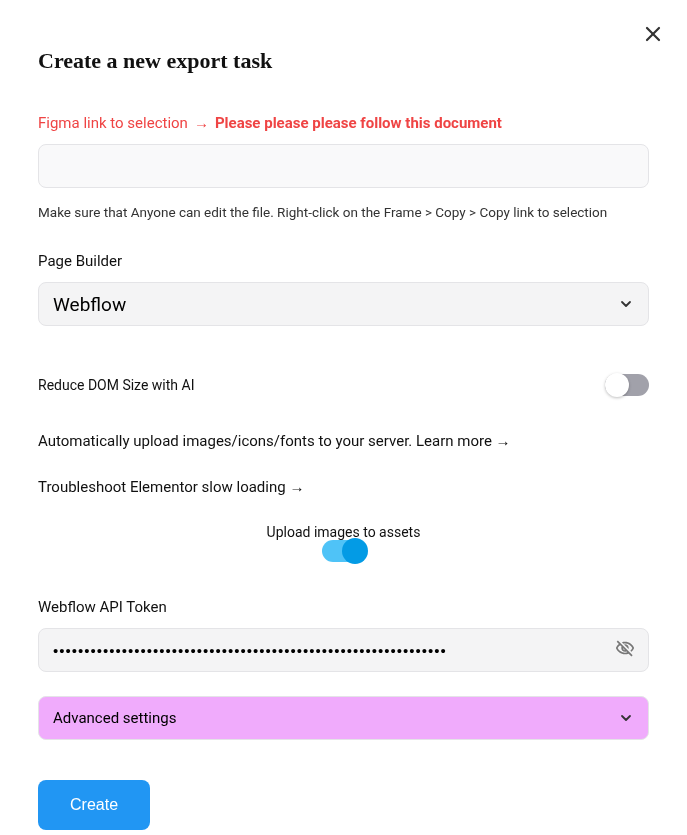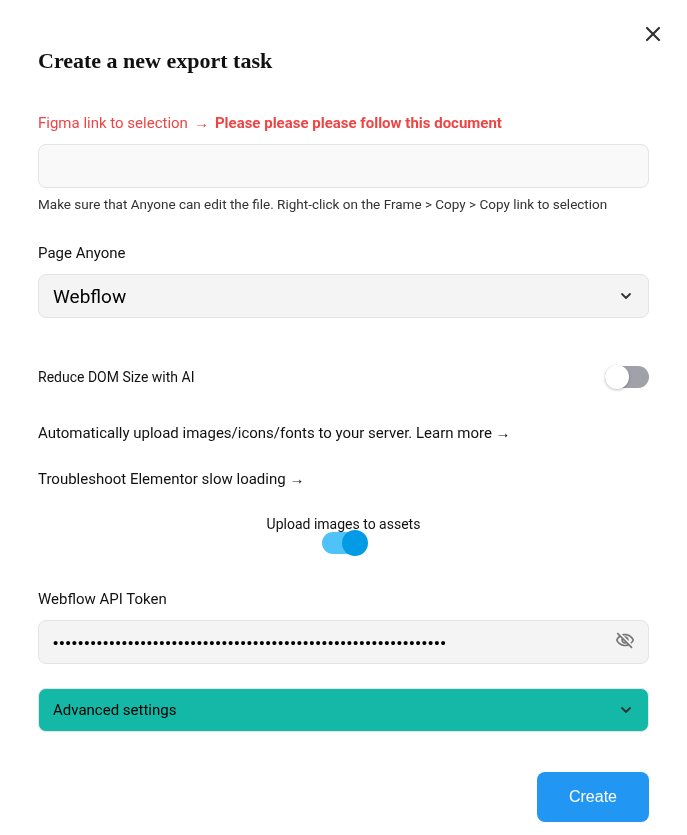--- a/index.html
+++ b/index.html
@@ -65,21 +65,21 @@
       border: 1px solid #e4e4e7;
       background: #f9f9fa;
       border-radius: 8px;
       padding: 0 14px;
       font-size: 15px;
       outline: none;
     }
     .helper-text {
       font-size: 13.5px;
       color: #333;
-      margin-top: 8px;
+      margin-top: 16px;
       margin-bottom: 32px;
     }
     .field-label {
       font-size: 15px;
       color: #111;
       margin-bottom: 12px;
     }
     .select-box {
       position: relative;
       width: 100%;
@@ -179,33 +179,32 @@
       background: none;
       border: none;
       cursor: pointer;
       color: #777;
       padding: 4px;
     }
     .advanced-box {
       width: 100%;
       height: 44px;
       border: 1px solid #e4e4e7;
-      background: #14b8a6;
+      background: #f0abfc;
       border-radius: 8px;
       padding: 0 14px;
       font-size: 15px;
       display: flex;
       align-items: center;
       justify-content: space-between;
       cursor: pointer;
       margin-bottom: 40px;
     }
     .footer {
       display: flex;
-      justify-content: flex-end;
     }
     .create-btn {
       background: #2196f3;
       color: #fff;
       border: none;
       border-radius: 8px;
       font-size: 16px;
       font-weight: 500;
       padding: 16px 32px;
       cursor: pointer;
@@ -228,21 +227,21 @@
   <div class="field-label-row">
     <span class="label-text">Figma link to selection</span>
     <span class="arrow">→</span>
     <span class="strong-link">Please please please follow this document</span>
   </div>
 
   <input type="text" class="input-box" value="" style="">
 
   <div class="helper-text">Make sure that Anyone can edit the file. Right-click on the Frame &gt; Copy &gt; Copy link to selection</div>
 
-  <div class="field-label">Page Anyone</div>
+  <div class="field-label">Page Builder</div>
 
   <div class="select-box">
     <div class="select-input">
       <span>Webflow</span>
       <svg class="chevron" width="16" height="16" viewBox="0 0 16 16" fill="none" stroke="currentColor" stroke-width="1.8" stroke-linecap="round" stroke-linejoin="round">
         <polyline points="4,6 8,10 12,6"></polyline>
       </svg>
     </div>
   </div>
 

